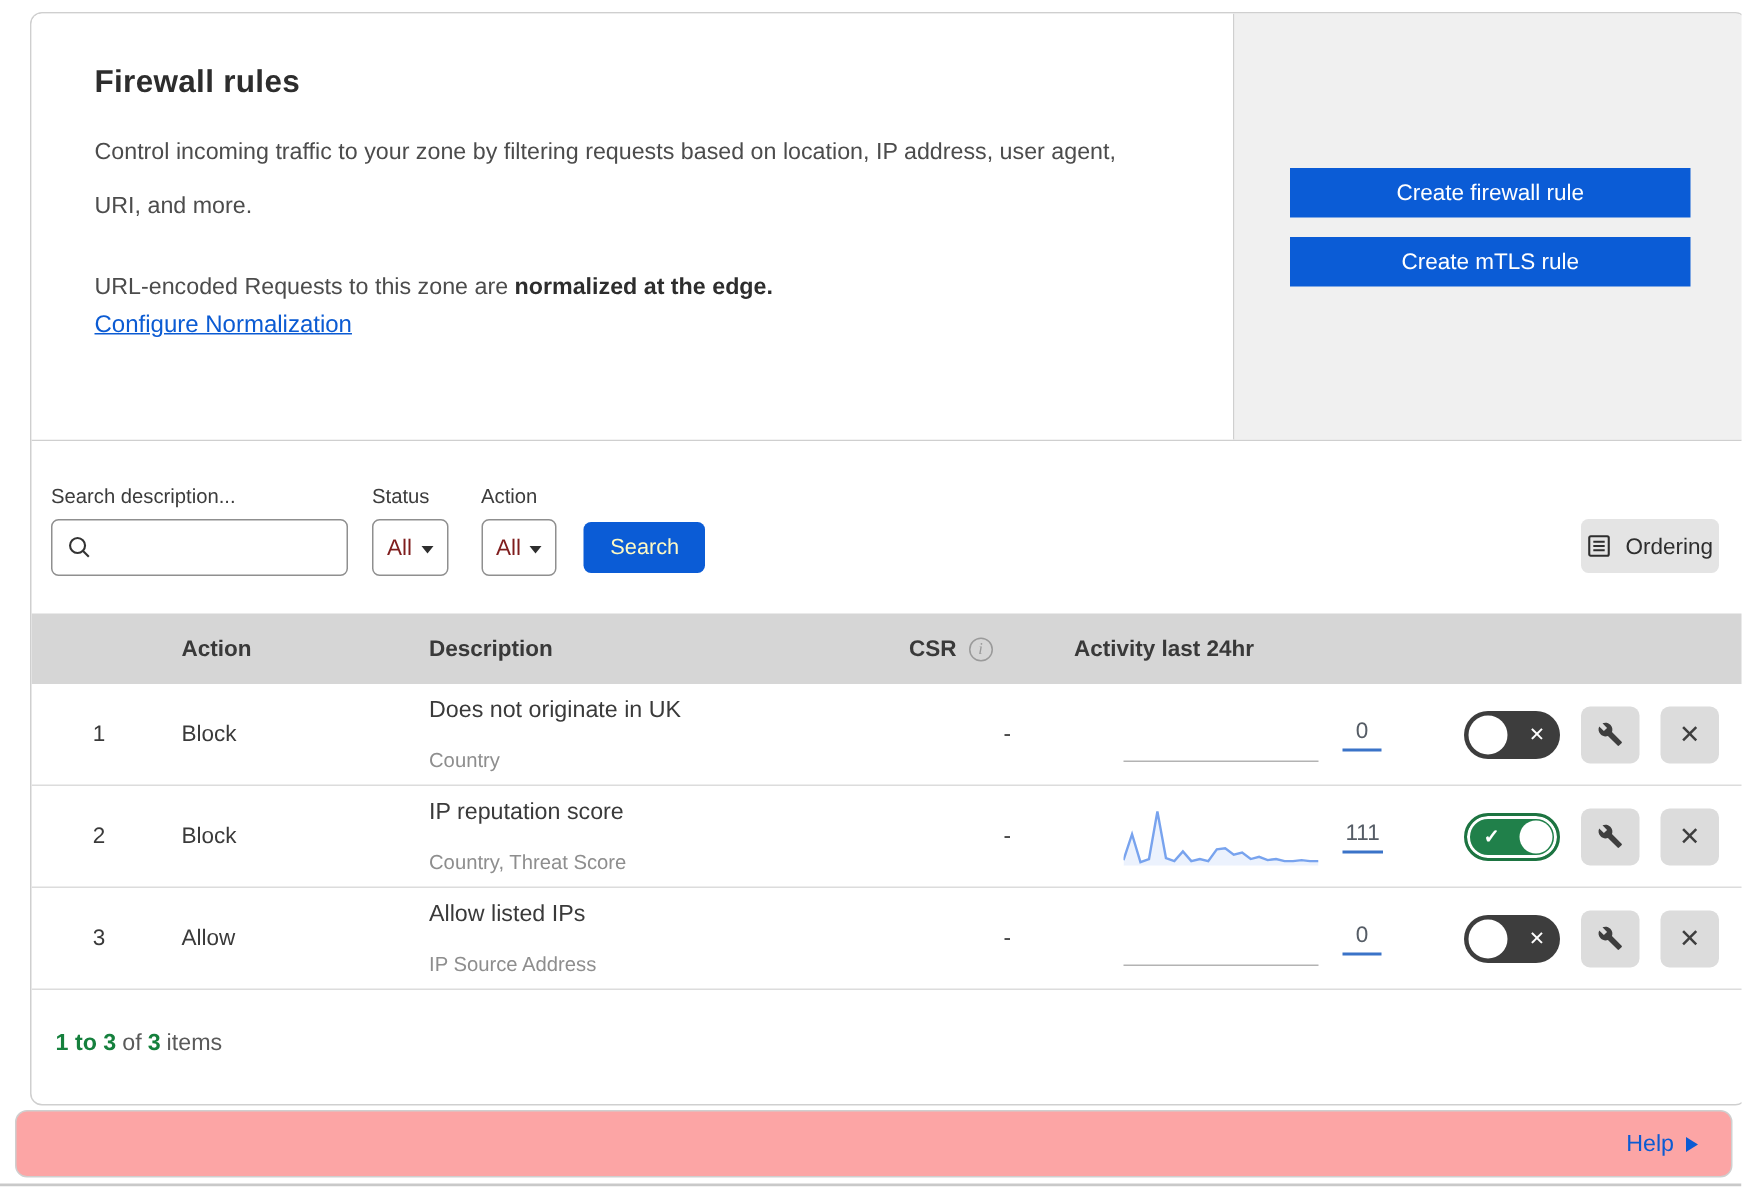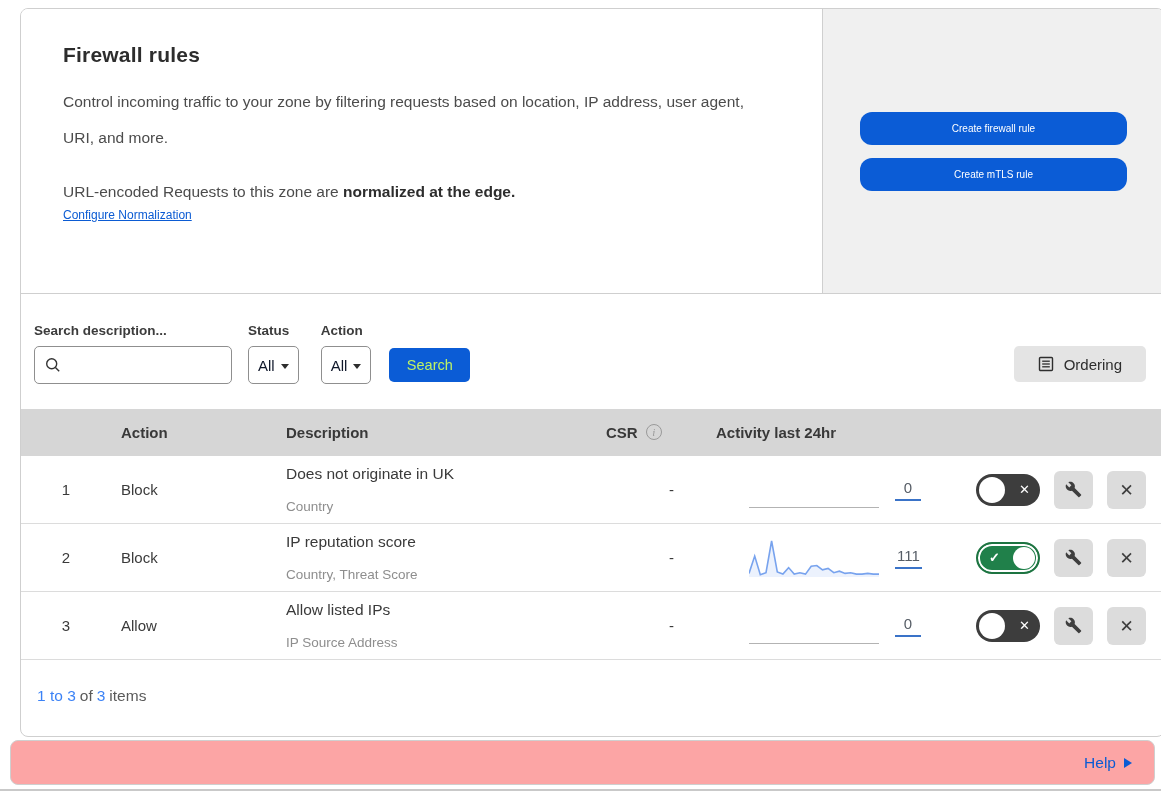--- a/index.html
+++ b/index.html
@@ -27,83 +27,83 @@
     border-right: 1px solid #cfcfcf; background: #fff;
   }
   .page-title { font-size: 21px; font-weight: 700; color: #2d2d2d; letter-spacing: .2px; }
   .page-description {
     margin-top: 17px; font-size: 15.5px; line-height: 36px; color: #4c4c4c; max-width: 705px;
   }
   .usage-note { margin-top: 27px; font-size: 15.5px; font-weight: 700; color: #2d2d2d; }
   .normalization-note { margin-top: 27px; font-size: 15.5px; color: #4c4c4c; }
   .normalization-note strong { color: #2d2d2d; }
   .config-link {
-    display: inline-block; margin-top: 7px; font-size: 12px;
+    display: inline-block; margin-top: 7px; font-size: 16px;
     color: #0b5bd3; text-decoration: underline; cursor: pointer;
   }
   .header-right {
     flex: 1; background: #f0f0f0;
     display: flex; flex-direction: column; justify-content: center; align-items: stretch;
     gap: 13px; padding: 0 37px;
   }
   .btn-primary {
-    height: 33px; border: none; border-radius: 12px;
-    background: #0b5cd6; color: #fff; font-size: 10px;
+    height: 33px; border: none; border-radius: 0;
+    background: #0b5cd6; color: #fff; font-size: 15px;
     font-family: "Liberation Sans", sans-serif; cursor: pointer;
   }
 
   
   .filter-bar {
     position: relative; height: 115px;
     display: flex; align-items: flex-end; padding: 0 13px 25px 13px;
   }
   .filter-group { display: flex; flex-direction: column; }
-  .filter-label { font-size: 13.5px; color: #3c3c3c; margin-bottom: 8px; font-weight: bold; }
+  .filter-label { font-size: 13.5px; color: #3c3c3c; margin-bottom: 8px; }
   .search-box {
     width: 198px; height: 38px; border: 1px solid #8f8f8f; border-radius: 5px;
     display: flex; align-items: center; padding: 0 10px; background: #fff;
   }
   .search-box input {
     border: none; outline: none; flex: 1; font-size: 14px; margin-left: 8px;
     font-family: "Liberation Sans", sans-serif; background: transparent;
   }
   .dropdown {
     height: 38px; border: 1px solid #8f8f8f; border-radius: 5px; background: #fff;
     display: flex; align-items: center; justify-content: center; gap: 6px;
-    padding: 0 9px; font-size: 15px; color: #0f172a; cursor: pointer;
+    padding: 0 9px; font-size: 15px; color: #7f1d1d; cursor: pointer;
   }
   .caret-down {
     width: 0; height: 0; border-left: 4.5px solid transparent;
     border-right: 4.5px solid transparent; border-top: 5.5px solid #2e2e2e;
     margin-top: 2px;
   }
   .gap16 { margin-left: 16px; } .gap22 { margin-left: 22px; }
   .btn-search {
     margin-left: 18px; width: 81px; height: 34px; margin-bottom: 2px;
-    background: #0b5cd6; color: #bef264; font-size: 14.5px; border: none; border-radius: 5px;
+    background: #0b5cd6; color: #fef9c3; font-size: 14.5px; border: none; border-radius: 5px;
     font-family: "Liberation Sans", sans-serif; cursor: pointer;
   }
   .btn-ordering {
     position: absolute; right: 18px; bottom: 27px;
-    height: 36px; padding: 0 24px; background: #e4e4e4; border: none; border-radius: 5px;
+    height: 36px; padding: 0 4px; background: #e4e4e4; border: none; border-radius: 5px;
     font-size: 15px; color: #2e2e2e; display: flex; align-items: center; gap: 10px;
     font-family: "Liberation Sans", sans-serif; cursor: pointer;
   }
 
   
   .thead {
     height: 47px; background: #d6d6d6;
     display: flex; align-items: center;
     font-size: 15px; font-weight: 700; color: #393939;
   }
   .c-num { width: 90px; flex: none; text-align: center; }
   .c-action { width: 175px; flex: none; padding-left: 10px; }
   .c-desc { width: 320px; flex: none; }
   .c-csr { width: 80px; flex: none; }
-  .thead .c-csr { display: flex; align-items: flex-start; }
+  .thead .c-csr { display: flex; align-items: flex-end; }
   .c-activity { flex: 1; padding-left: 30px; display: flex; align-items: center; }
   .info-icon {
     display: inline-flex; align-items: center; justify-content: center;
     width: 16px; height: 16px; border: 1px solid #9a9a9a; border-radius: 50%;
     color: #9a9a9a; font-size: 11px; font-weight: 400;
     font-family: "Liberation Serif", serif; font-style: italic;
     margin-left: 8px; cursor: pointer;
   }
 
   .trow {
@@ -145,21 +145,21 @@
   .icon-btn {
     width: 39px; height: 38px; background: #dcdcdc; border: none; border-radius: 6px;
     display: flex; align-items: center; justify-content: center; cursor: pointer;
     color: #3e3e3e; font-size: 17px; font-family: "DejaVu Sans", sans-serif;
   }
 
   .table-summary {
     height: 71px; display: flex; align-items: center; padding-left: 16px;
     font-size: 15.5px; color: #5a5a5a;
   }
-  .table-summary .b { font-weight: 400; color: #3b82f6; }
+  .table-summary .b { font-weight: 700; color: #15803d; }
   .table-summary span { margin-right: 4px; }
 
   
   .help-card {
     position: absolute; left: 10px; top: 740px; width: 1145px; height: 45px;
     border: 1px solid #cfcfcf; border-radius: 8px; background: #fca5a5;
     display: flex; align-items: center; justify-content: flex-end; padding-right: 22px;
   }
   .help-link {
     display: flex; align-items: center; gap: 8px;

